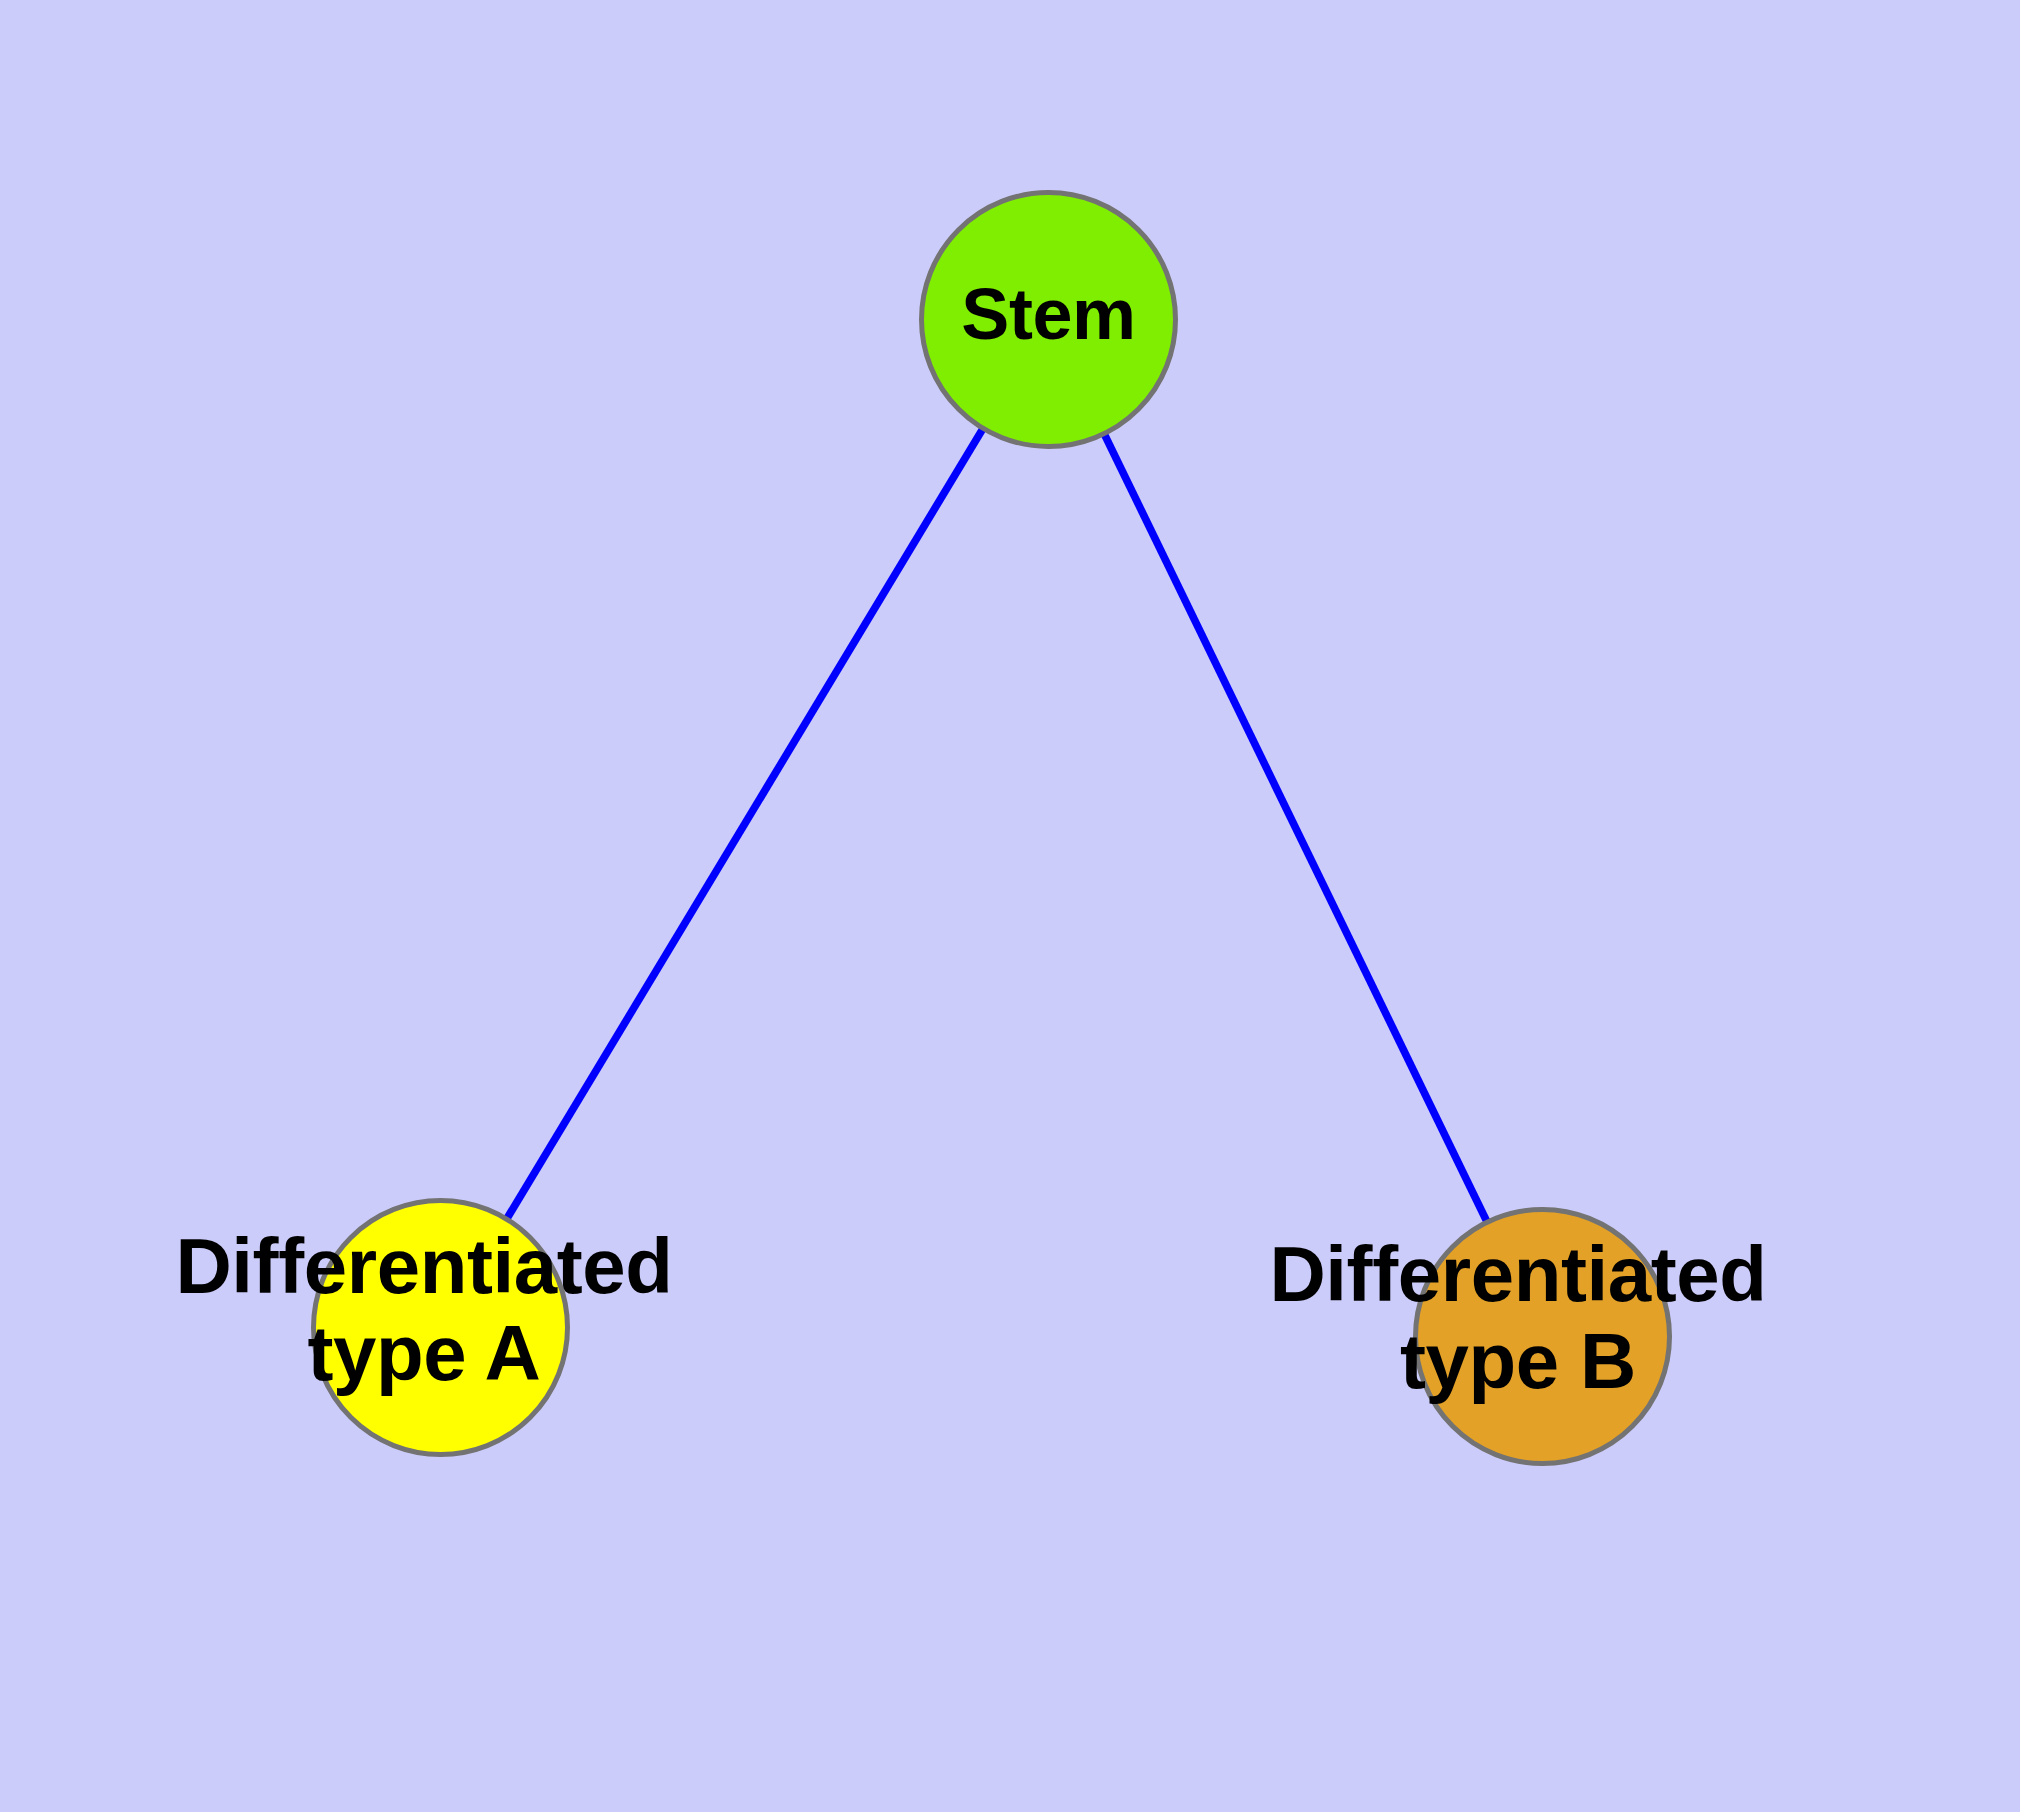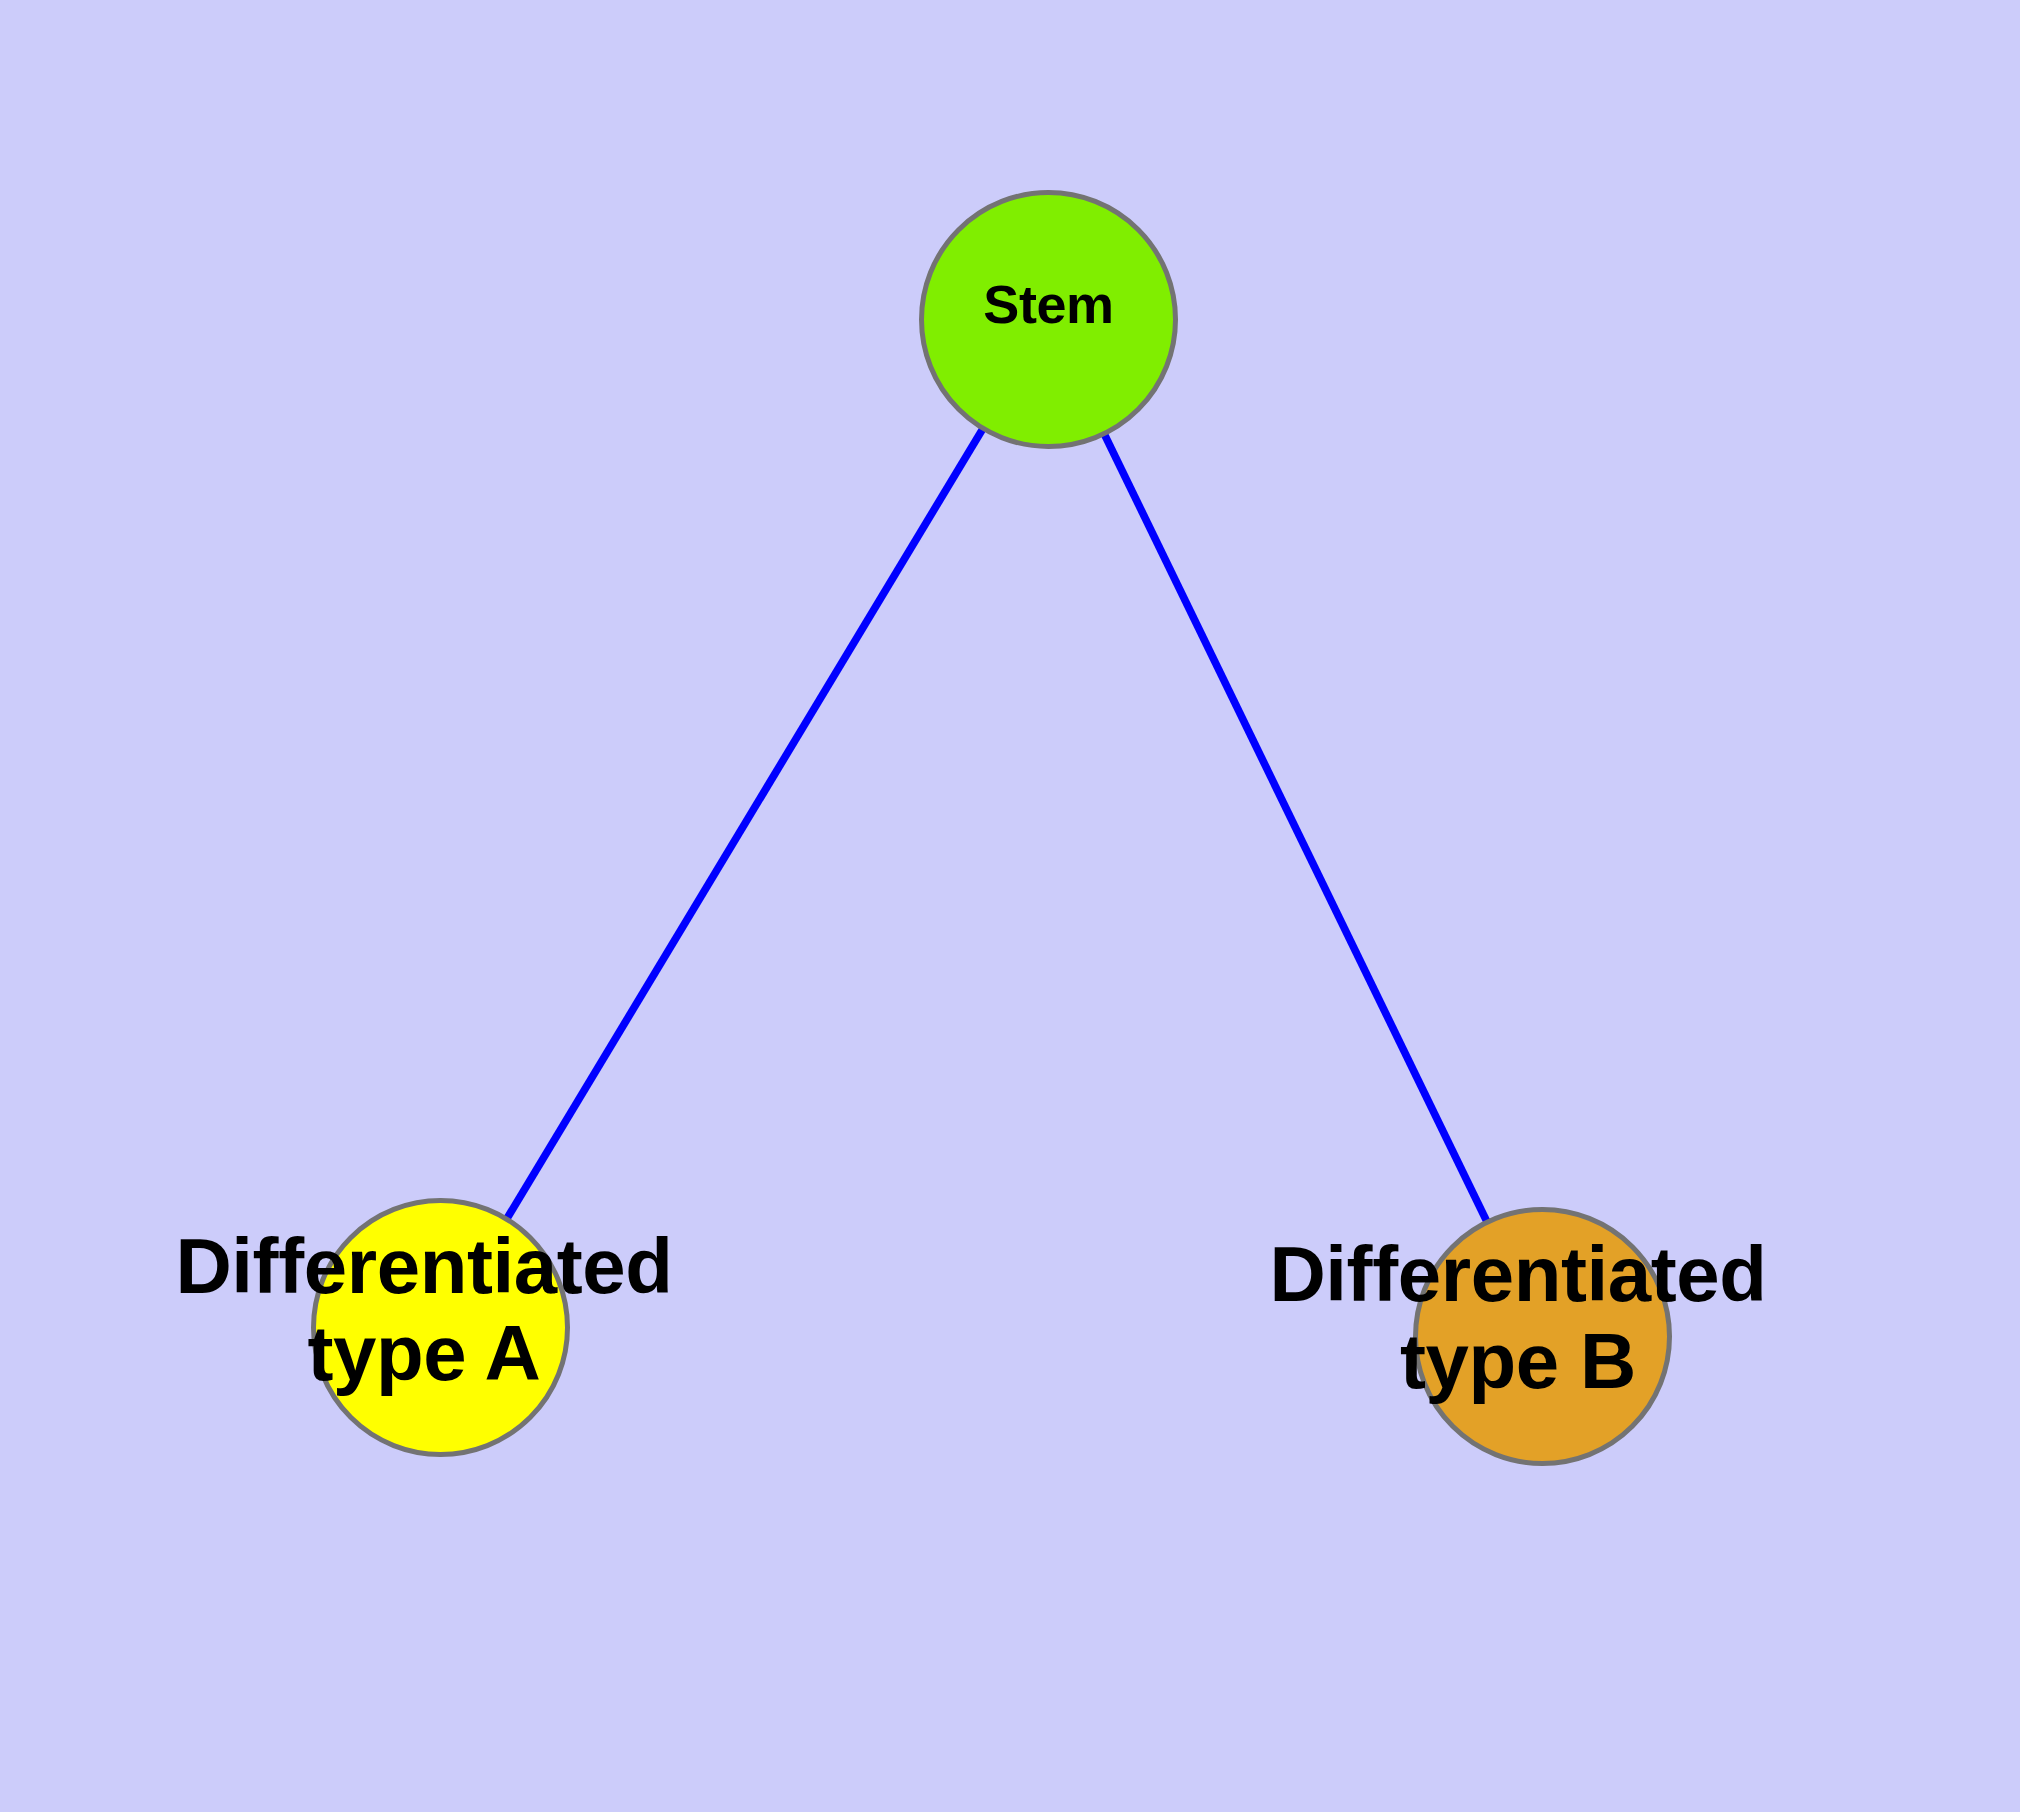--- a/index.html
+++ b/index.html
@@ -64,21 +64,21 @@
     font-weight: bold;
     text-align: center;
     line-height: 1.12;
     white-space: pre;
     letter-spacing: -0.4px;
   }
   #label-stem {
     left: 919px;
     top: 274px;
     width: 259px;
-    font-size: 54px;
+    font-size: 72px;
   }
   #label-type-a {
     left: 174px;
     top: 1223px;
     width: 500px;
     font-size: 78px;
   }
   #label-type-b {
     left: 1268px;
     top: 1231px;

